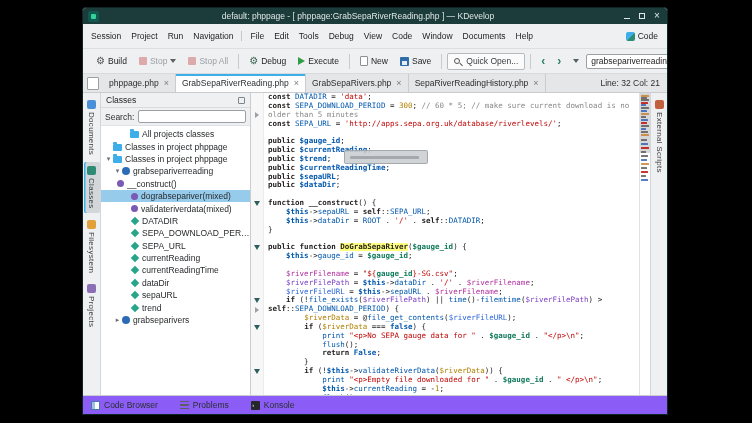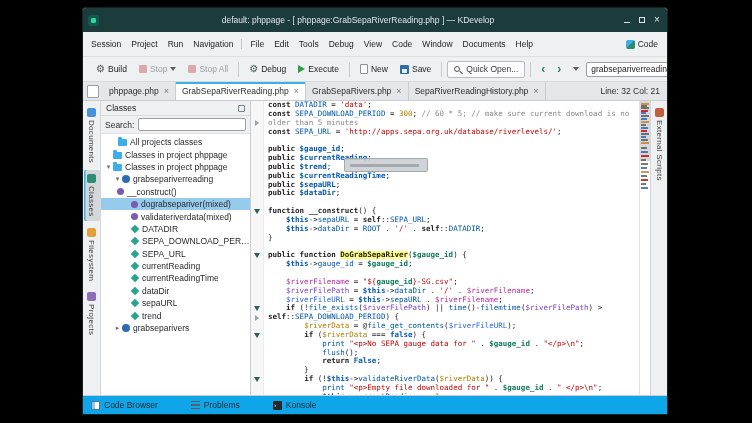--- a/index.html
+++ b/index.html
@@ -5,21 +5,21 @@
   *{margin:0;padding:0;box-sizing:border-box}
   html,body{background:#000}
   body{width:752px;height:423px;position:relative;overflow:hidden;
        font-family:"Liberation Sans",sans-serif;-webkit-font-smoothing:antialiased}
 
   #window{position:absolute;left:82px;top:7px;width:586px;height:408px;
           background:#eff0f1;border:1px solid #0e2525;border-radius:4px 4px 0 0;
           box-shadow:0 0 14px rgba(0,0,0,.85);display:flex;flex-direction:column;overflow:hidden}
 
   
-  .titlebar{height:24px;background:var(--titlebar,#1c3b3b);display:flex;align-items:center;
+  .titlebar{height:16px;background:var(--titlebar,#1c3b3b);display:flex;align-items:center;
             padding:0 5px;color:#dfe7e7;font-size:8.5px;flex:0 0 auto}
   .appicon{width:11px;height:11px;border-radius:2px;background:#0e5a4e;position:relative;flex:0 0 auto}
   .appicon::after{content:"";position:absolute;inset:3px;background:#35d29a;border-radius:1px}
   .tb-title{flex:1;text-align:center;white-space:nowrap;overflow:hidden;text-overflow:ellipsis;padding:0 6px}
   .wb{width:10px;height:10px;margin-left:5px;position:relative;flex:0 0 auto;cursor:default}
   .wb-min::after{content:"";position:absolute;left:2px;right:2px;bottom:2px;height:1px;background:#dfe7e7}
   .wb-max::after{content:"";position:absolute;inset:2px;border:1px solid #dfe7e7}
   .wb-close::before{content:"×";color:#dfe7e7;font-size:10px;line-height:10px;display:block;text-align:center}
 
   
@@ -129,22 +129,22 @@
   .ghost{position:absolute;left:93px;top:57px;width:84px;height:14px;border-radius:2px;
          background:rgba(203,206,209,.88);border:1px solid rgba(128,133,138,.55)}
   .ghost::after{content:"";position:absolute;left:5px;right:8px;top:5px;height:3px;background:rgba(110,115,120,.45);border-radius:1px}
 
   
   .minimap{width:11px;flex:0 0 auto;background:#fff;border-left:1px solid #e2e2e2;position:relative;overflow:hidden}
   .fleck{position:absolute;height:1.5px;left:1px;border-radius:.5px}
   .mslider{position:absolute;left:0;right:0;top:0;height:60px;background:rgba(70,75,80,.22)}
 
   
-  .statusbar{height:19px;background:#0ea5e9;border-top:1px solid #c9cdd0;display:flex;align-items:center;
-             padding:0 5px;gap:27px;font-size:8.5px;color:#2b2e31;flex:0 0 auto}
+  .statusbar{height:19px;background:#8b5cf6;border-top:1px solid #c9cdd0;display:flex;align-items:center;
+             padding:0 5px;gap:16px;font-size:8.5px;color:#2b2e31;flex:0 0 auto}
   .sb-item{display:flex;align-items:center;gap:4px;padding:1px 3px;border-radius:2px}
   .sic{width:9px;height:9px;display:inline-block;flex:0 0 auto}
   .sic-codebrowser{border:1px solid #4a7ba6;background:linear-gradient(90deg,#9cc3e0 3px,#fff 3px)}
   .sic-problems{background:repeating-linear-gradient(180deg,#5a6065 0 1.5px,transparent 1.5px 3.5px)}
   .sic-konsole{background:#24282b;position:relative;border-radius:1px}
   .sic-konsole::after{content:"›";position:absolute;left:1.5px;top:0;color:#fff;font-size:6px;line-height:8px}
 </style>
 </head>
 <body>
 
@@ -278,21 +278,21 @@
     <div class="panel">
       <div class="panel-head">
         <span>Classes</span>
         <span class="ph-btn"></span>
       </div>
       <div class="search-row">
         <span>Search:</span>
         <input style="">
       </div>
       <div class="tree">
-          <div class="trow" style="padding-left: 8px;">
+          <div class="trow" style="padding-left: 20px;">
             <span class="exp"></span>
             <span class="ticon ti-folder"></span>
             <span class="tlabel">All projects classes</span>
           </div>
           <div class="trow" style="padding-left: 3px;">
             <span class="exp"></span>
             <span class="ticon ti-folder"></span>
             <span class="tlabel">Classes in project phppage</span>
           </div>
           <div class="trow" style="padding-left: 3px;">

